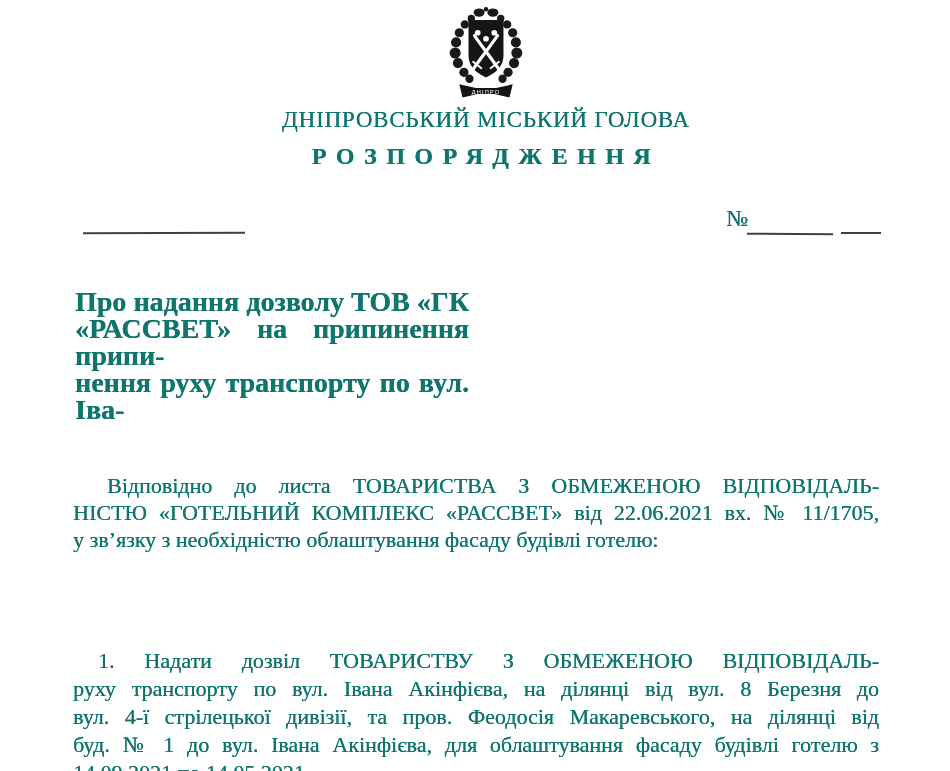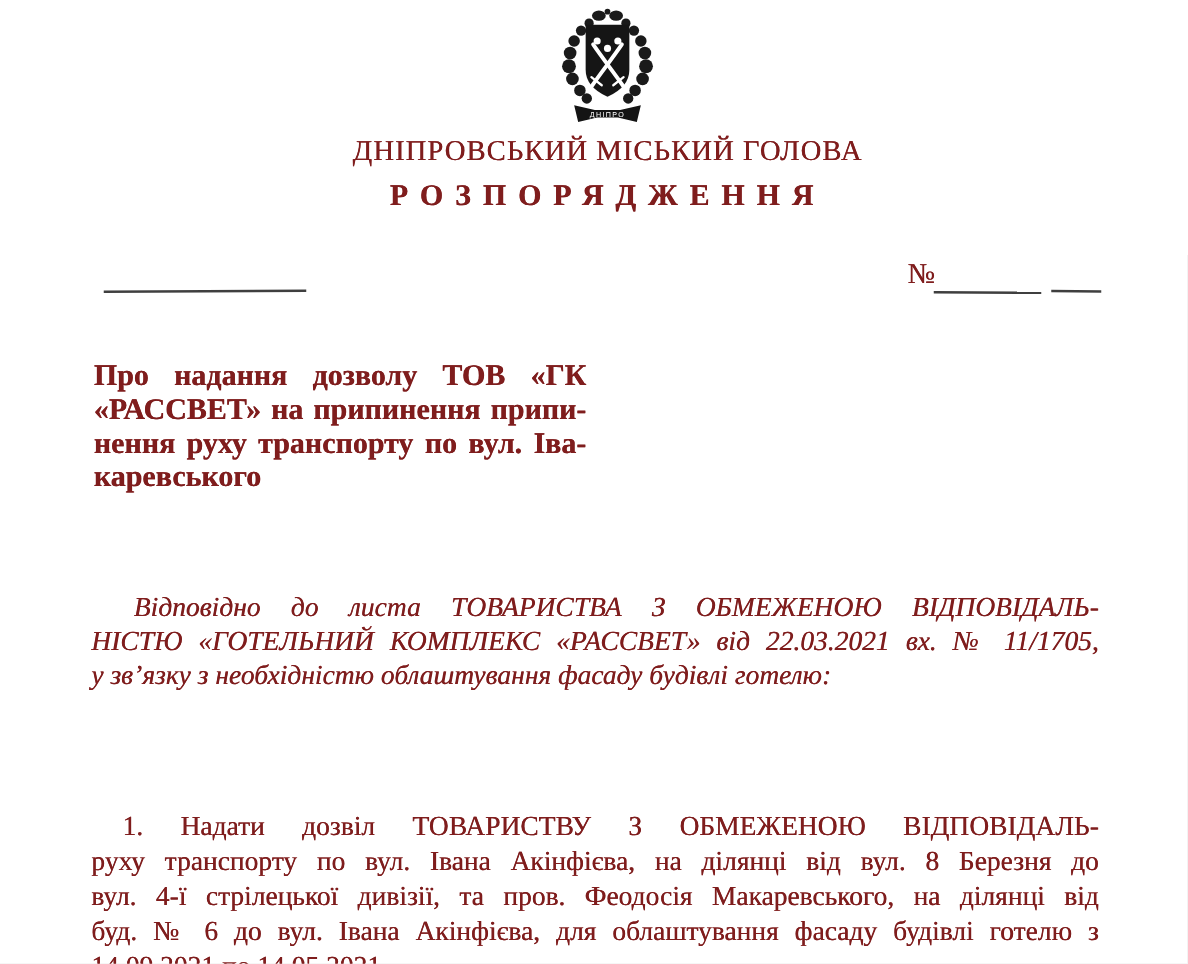--- a/index.html
+++ b/index.html
@@ -3,21 +3,21 @@
 <meta charset="utf-8">
 <style>
   html,body{margin:0;padding:0;background:#e9e9e9;}
   .page{
     position:relative;
     width:950px;height:771px;
     background:#ffffff;
     margin:0 auto;
     overflow:hidden;
     font-family:"Liberation Serif","DejaVu Serif",serif;
-    color:#7f1d1d;
+    color:#0f766e;
   }
   .scan-ink{ text-shadow:0.25px 0 0 currentColor; }
 
   
   .masthead{
     position:absolute; left:0; right:0; top:6px;
     text-align:center;
     transform:translateX(11px);
   }
   .authority{
@@ -45,24 +45,24 @@
     position:absolute; left:726px; top:206px;
     font-size:23px; line-height:26px;
   }
 
   
   .jline{ text-align:justify; text-align-last:justify; }
   .lline{ text-align:left; }
 
   .subject{
     position:absolute; left:75px; top:288px; width:394px;
-    font-size:24px; font-weight:bold; line-height:27px;
+    font-size:28px; font-weight:bold; line-height:27px;
   }
   .para{ position:absolute; left:73px; width:806px; font-size:22px; }
-  .para-1{ top:472px; line-height:27px;font-style:italic; }
+  .para-1{ top:472px; line-height:27px; }
   .para-2{ top:616px; line-height:28px;margin-top:31px; }
   .indent-1{ padding-left:34px; }
   .indent-2{ padding-left:25px; }
 </style>
 </head>
 <body>
 
 <div class="page">
 
   <div class="masthead">
@@ -110,30 +110,29 @@
 
   <div class="ref-line date-underline"></div>
   <div class="num-label scan-ink">№</div>
   <div class="ref-line num-underline-a"></div>
   <div class="ref-line num-underline-b"></div>
 
   <div class="subject scan-ink">
     <div class="jline">Про надання дозволу ТОВ «ГК</div>
     <div class="jline">«РАССВЕТ» на припинення припи-</div>
     <div class="jline">нення руху транспорту по вул. Іва-</div>
-    <div class="lline">каревського</div>
   </div>
 
   <div class="para para-1 scan-ink">
     <div class="jline indent-1">Відповідно до листа ТОВАРИСТВА З ОБМЕЖЕНОЮ ВІДПОВІДАЛЬ-</div>
-    <div class="jline">НІСТЮ «ГОТЕЛЬНИЙ КОМПЛЕКС «РАССВЕТ» від 22.03.2021 вх. № 11/1705,</div>
+    <div class="jline">НІСТЮ «ГОТЕЛЬНИЙ КОМПЛЕКС «РАССВЕТ» від 22.06.2021 вх. № 11/1705,</div>
     <div class="lline">у зв’язку з необхідністю облаштування фасаду будівлі готелю:</div>
   </div>
 
   <div class="para para-2 scan-ink">
     <div class="jline indent-2">1. Надати дозвіл ТОВАРИСТВУ З ОБМЕЖЕНОЮ ВІДПОВІДАЛЬ-</div>
     <div class="jline">руху транспорту по вул. Івана Акінфієва, на ділянці від вул. 8 Березня до</div>
     <div class="jline">вул. 4-ї стрілецької дивізії, та пров. Феодосія Макаревського, на ділянці від</div>
-    <div class="jline">буд. № 6 до вул. Івана Акінфієва, для облаштування фасаду будівлі готелю з</div>
+    <div class="jline">буд. № 1 до вул. Івана Акінфієва, для облаштування фасаду будівлі готелю з</div>
     <div class="lline">14.09.2021 по 14.05.2021.</div>
   </div>
 
 </div>
 
 </body></html>

